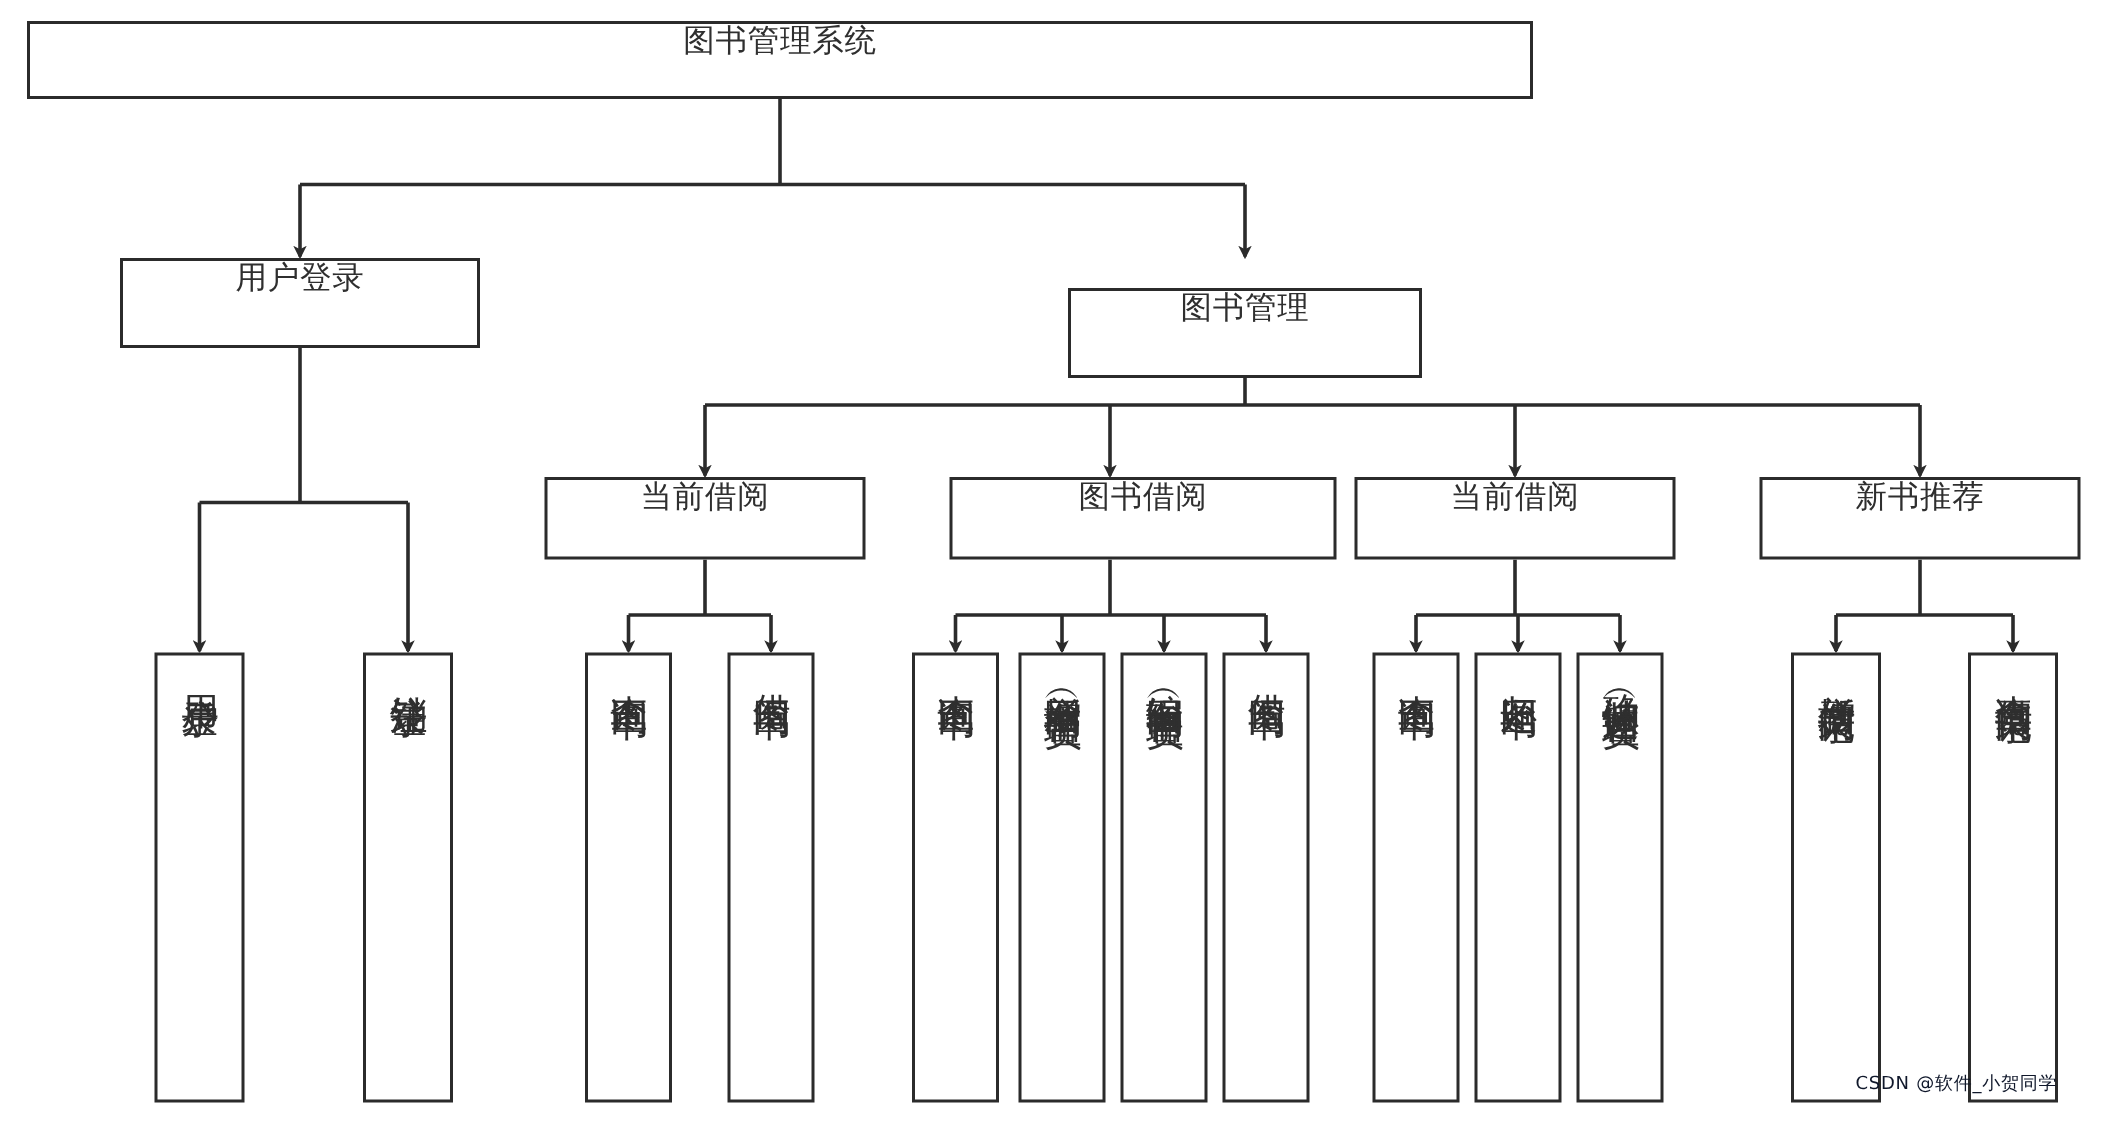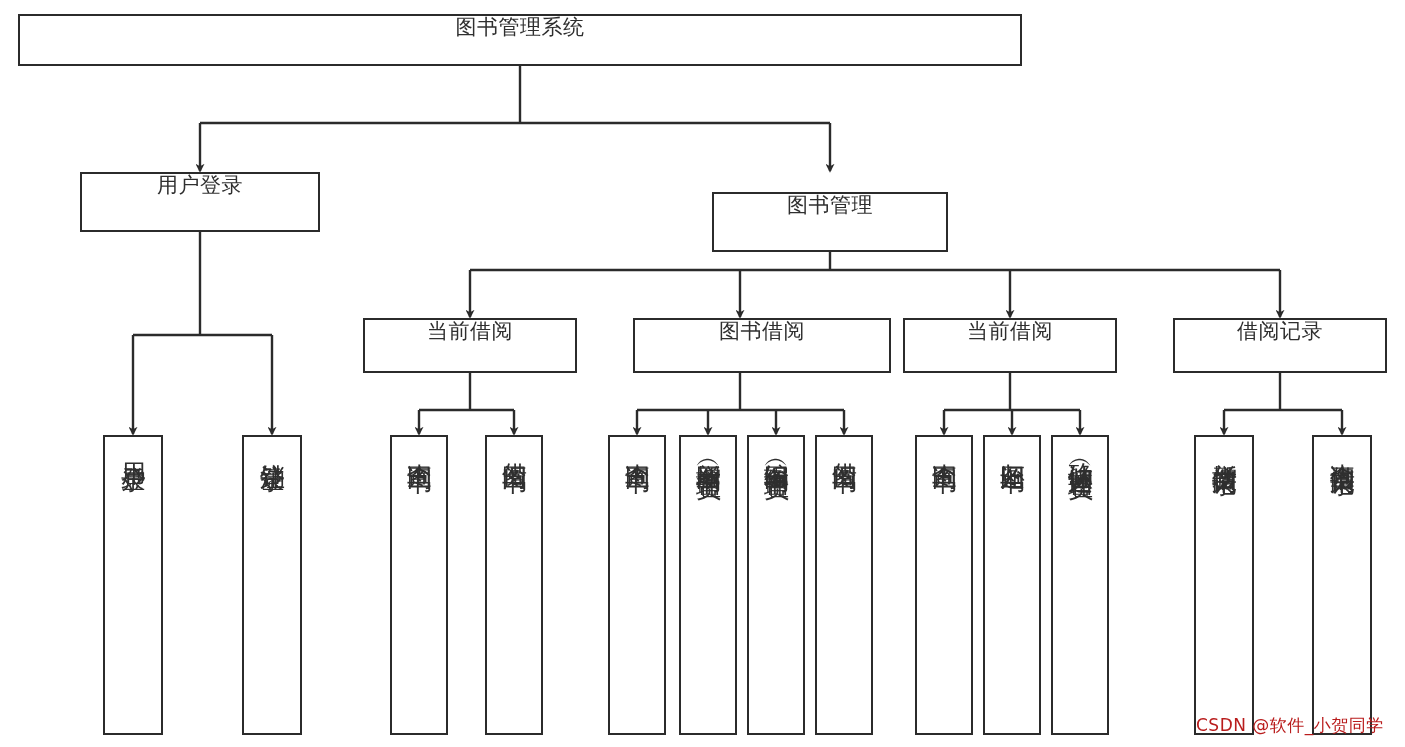--- a/index.html
+++ b/index.html
@@ -57,25 +57,26 @@
     writing-mode: vertical-rl;
     text-orientation: upright;
     font-size: 25px;
     line-height: 1.12;
     letter-spacing: 2px;
     white-space: pre;
     text-align: left;
   }
   .watermark {
     position: absolute;
-    color: #b91c1c;
-    font-size: 17px;
+    color: #0f172a;
+    font-size: 12px;
     white-space: pre;
     letter-spacing: 0.5px;
     font-family: "DejaVu Sans", "Liberation Sans", sans-serif;
+    padding-left: 41px;
   }
 </style>
 </head>
 <body>
 
 <div id="canvas">
   <svg id="edges" viewBox="0 0 1405 747" width="1405" height="747" xmlns="http://www.w3.org/2000/svg">
     <defs>
       <marker id="arrow" markerWidth="9" markerHeight="9" refX="7.2" refY="4.5" orient="auto" markerUnits="userSpaceOnUse">
         <path d="M0,0 L9,4.5 L0,9 L2.4,4.5 z" fill="#2b2b2b"></path>
@@ -131,21 +132,21 @@
       <div class="node horiz" style="left: 363px; top: 318px; width: 214px; height: 55px;">
         <span class="lbl">当前借阅</span>
       </div>
       <div class="node horiz" style="left: 633px; top: 318px; width: 258px; height: 55px;">
         <span class="lbl">图书借阅</span>
       </div>
       <div class="node horiz" style="left: 903px; top: 318px; width: 214px; height: 55px;">
         <span class="lbl">当前借阅</span>
       </div>
       <div class="node horiz" style="left: 1173px; top: 318px; width: 214px; height: 55px;">
-        <span class="lbl">借阅记录</span>
+        <span class="lbl">新书推荐</span>
       </div>
       <div class="node leaf" style="left: 103px; top: 435px; width: 60px; height: 300px;">
         <span class="lbl">用户登录</span>
       </div>
       <div class="node leaf" style="left: 242px; top: 435px; width: 60px; height: 300px;">
         <span class="lbl">注销登录</span>
       </div>
       <div class="node leaf" style="left: 390px; top: 435px; width: 58px; height: 300px;">
         <span class="lbl">查询图书</span>
       </div>

